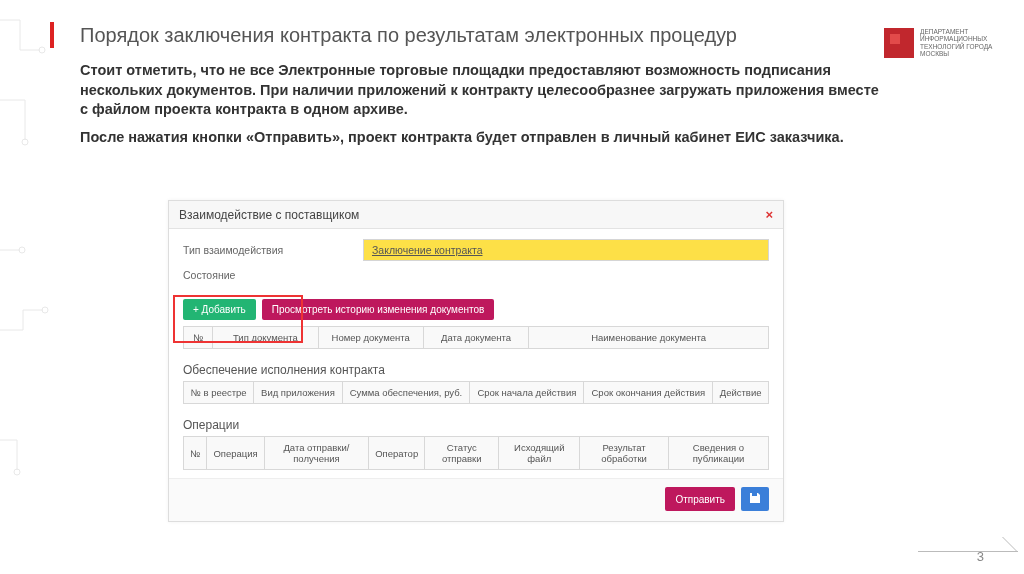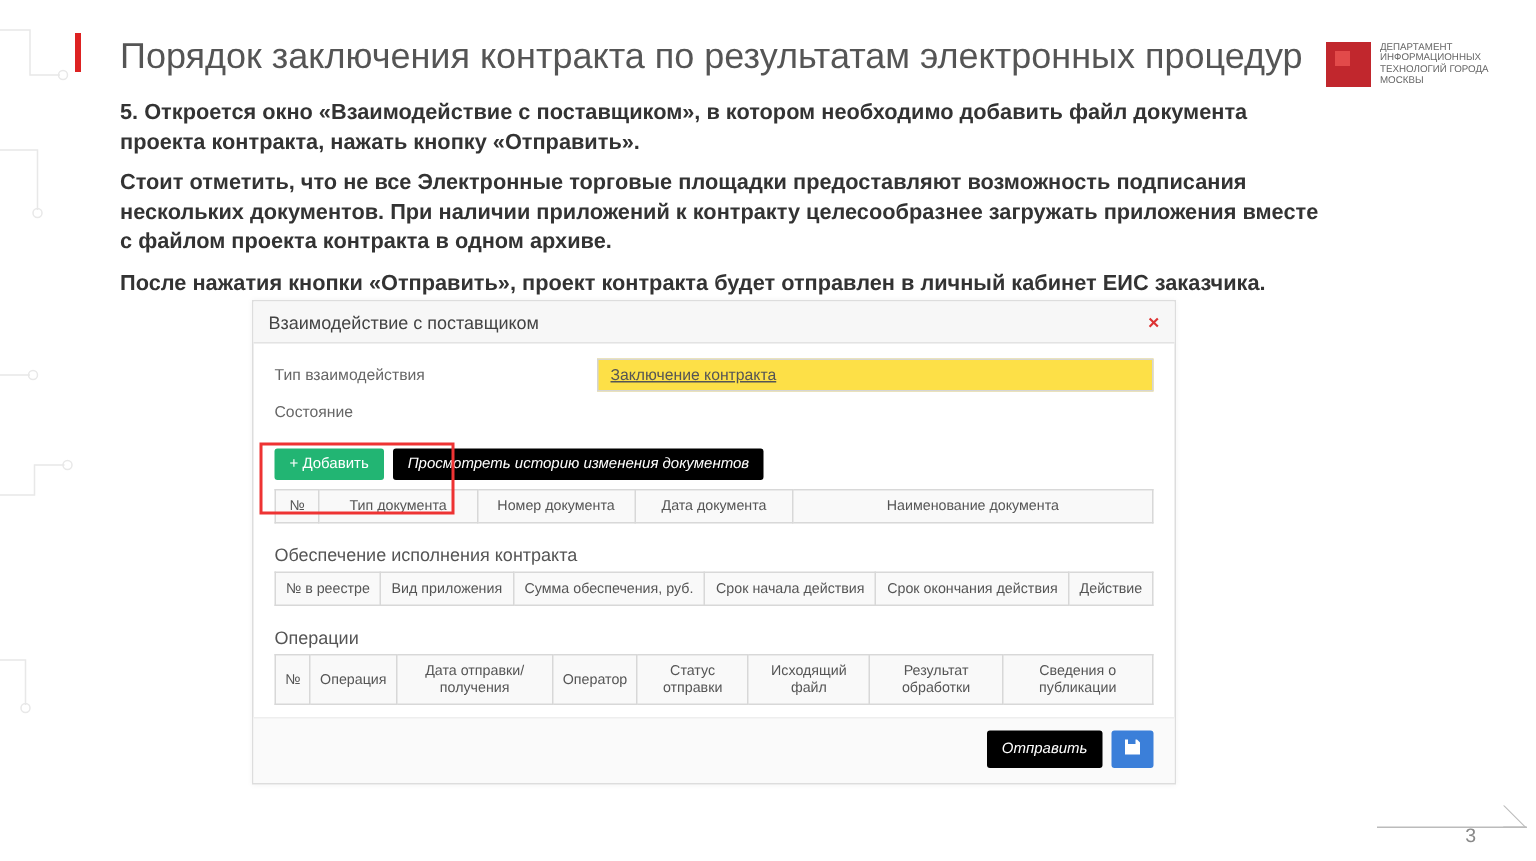--- a/index.html
+++ b/index.html
@@ -30,21 +30,21 @@
   }
   .title-bar {
     position: absolute;
     left: -30px;
     top: -2px;
     width: 4px;
     height: 26px;
     background: #d22;
   }
   .title {
-    font-size: 24px;
+    font-size: 20px;
     color: #555;
     font-weight: 400;
     margin-bottom: 14px;
   }
   .body-text {
     font-size: 14.5px;
     color: #333;
     font-weight: bold;
     line-height: 1.35;
     margin-bottom: 8px;
@@ -106,21 +106,20 @@
     font-size: 13px;
   }
   .form-rows {
     padding: 10px 14px 6px 14px;
   }
   .form-row {
     display: flex;
     align-items: center;
     margin-bottom: 8px;
     font-size: 10.5px;
-    gap: 35px;
   }
   .form-label {
     width: 180px;
     color: #666;
   }
   .form-value {
     flex: 1;
     border: 1px solid #d5d5d5;
     padding: 4px 8px;
     color: #555;
@@ -151,21 +150,21 @@
   }
   .btn {
     padding: 5px 10px;
     font-size: 10px;
     color: #fff;
     border: none;
     cursor: pointer;
     border-radius: 2px;
   }
   .btn-green { background: #22b573; }
-  .btn-blue { background: #000000; font-style: italic; }
+  .btn-blue { background: #be185d; }
   .btn-save { background: #3b7fd9; padding: 5px 8px; }
   .table {
     width: calc(100% - 28px);
     margin: 0 14px 8px 14px;
     border-collapse: collapse;
     font-size: 9.5px;
   }
   .table th, .table td {
     border: 1px solid #d8d8d8;
     padding: 5px 6px;
@@ -238,21 +237,20 @@
 <div class="logo">
   <div class="logo-square"></div>
   <div class="logo-text">ДЕПАРТАМЕНТ ИНФОРМАЦИОННЫХ ТЕХНОЛОГИЙ ГОРОДА МОСКВЫ</div>
 </div>
 
 <div class="header">
   <div class="title-wrap">
     <div class="title-bar"></div>
     <h1 class="title">Порядок заключения контракта по результатам электронных процедур</h1>
   </div>
-  <p class="body-text">5. Откроется окно «Взаимодействие с поставщиком», в котором необходимо добавить файл документа проекта контракта, нажать кнопку «Отправить».</p>
   <p class="body-text">Стоит отметить, что не все Электронные торговые площадки предоставляют возможность подписания нескольких документов. При наличии приложений к контракту целесообразнее загружать приложения вместе с файлом проекта контракта в одном архиве.</p>
   <p class="body-text">После нажатия кнопки «Отправить», проект контракта будет отправлен в личный кабинет ЕИС заказчика.</p>
 </div>
 
 <div class="screenshot">
   <div class="red-box"></div>
   <div class="window-header">
     <span>Взаимодействие с поставщиком</span>
     <span class="close-x">×</span>
   </div>

